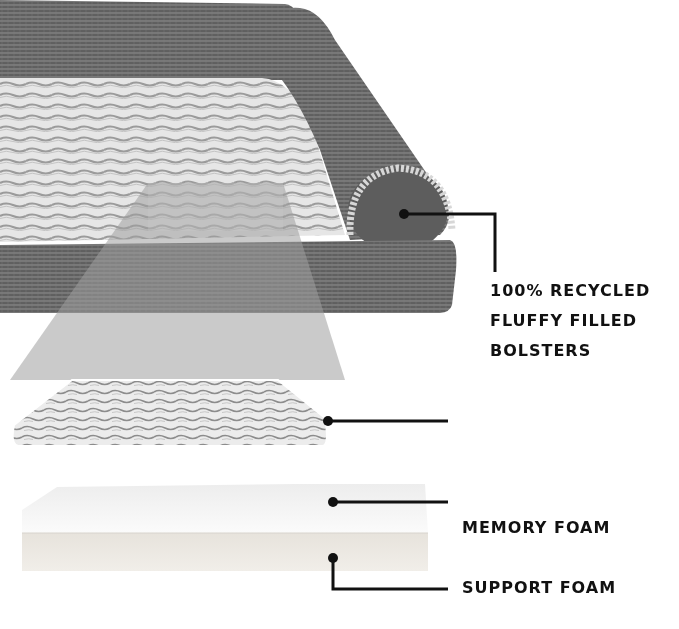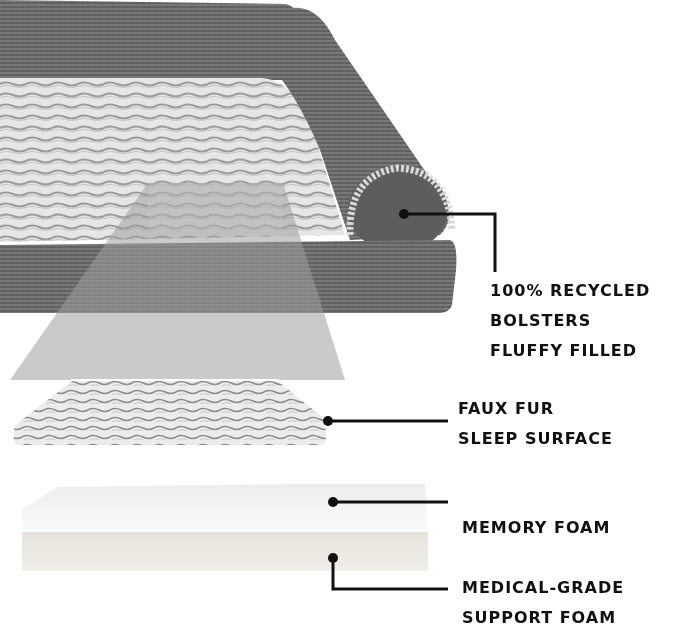--- a/index.html
+++ b/index.html
@@ -89,30 +89,25 @@
       <line x1="333" y1="502" x2="448" y2="502" stroke="#111" stroke-width="3"></line>
     </g>
     <g>
       <circle cx="333" cy="558" r="5" fill="#111"></circle>
       <polyline points="333,558 333,589 448,589" stroke="#111" stroke-width="3" fill="none"></polyline>
     </g>
   </svg>
 
   <div class="label" style="left:490px; top:276px;">
     <span>100% RECYCLED</span>
+    <span>FLUFFY FILLED</span>
     <span>BOLSTERS</span>
-    <span>FLUFFY FILLED</span>
   </div>
 
-  <div class="label" style="left:458px; top:394px;">
-    <span>FAUX FUR</span>
-    <span>SLEEP SURFACE</span>
-  </div>
 
   <div class="label" style="left:462px; top:513px;">
     <span>MEMORY FOAM</span>
   </div>
 
   <div class="label" style="left:462px; top:573px;">
-    <span>MEDICAL-GRADE</span>
     <span>SUPPORT FOAM</span>
   </div>
 </div>
 
 </body></html>

